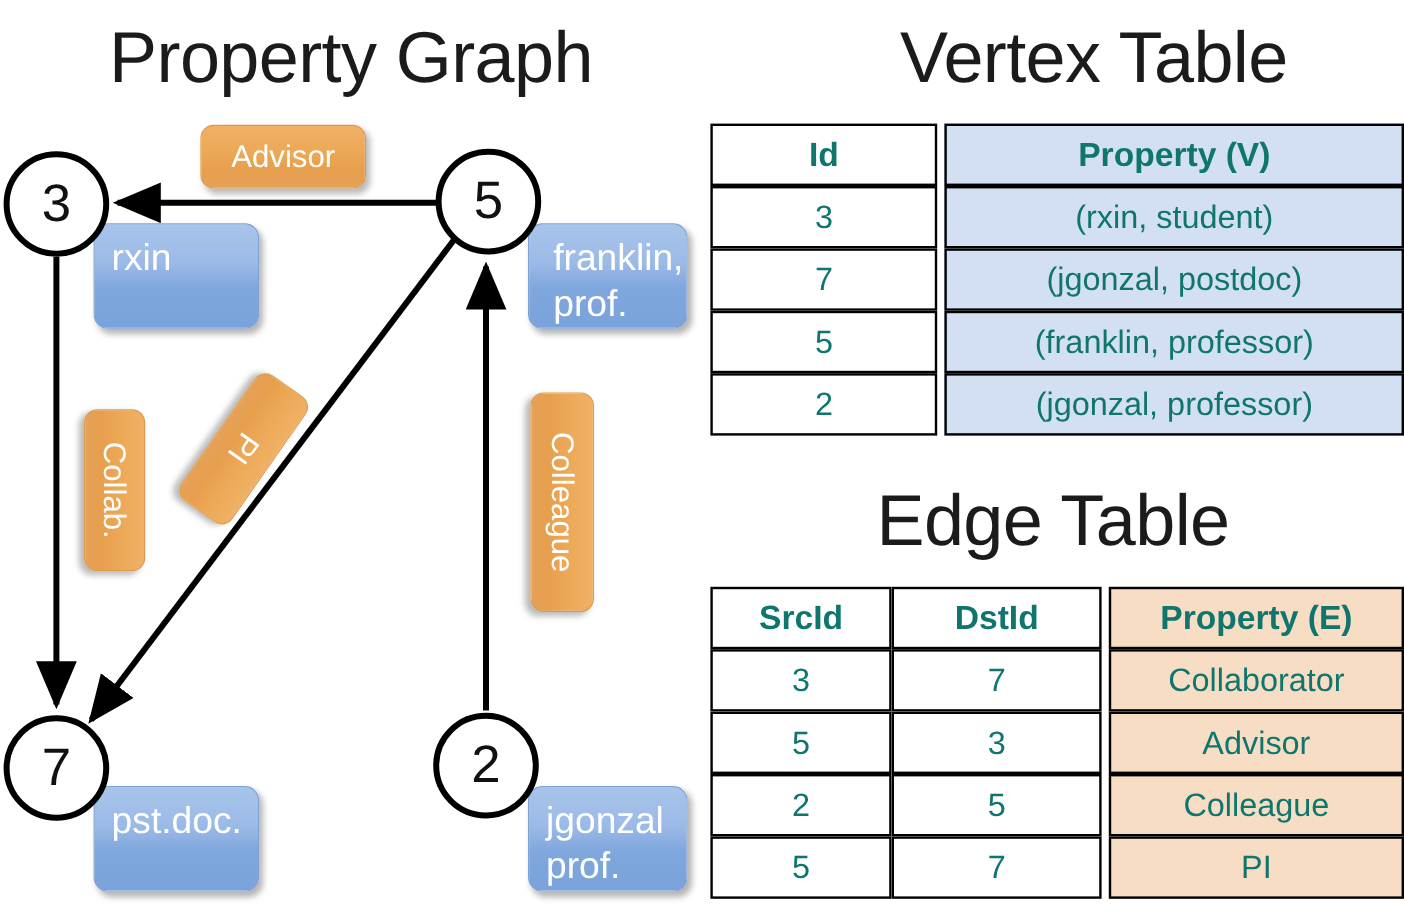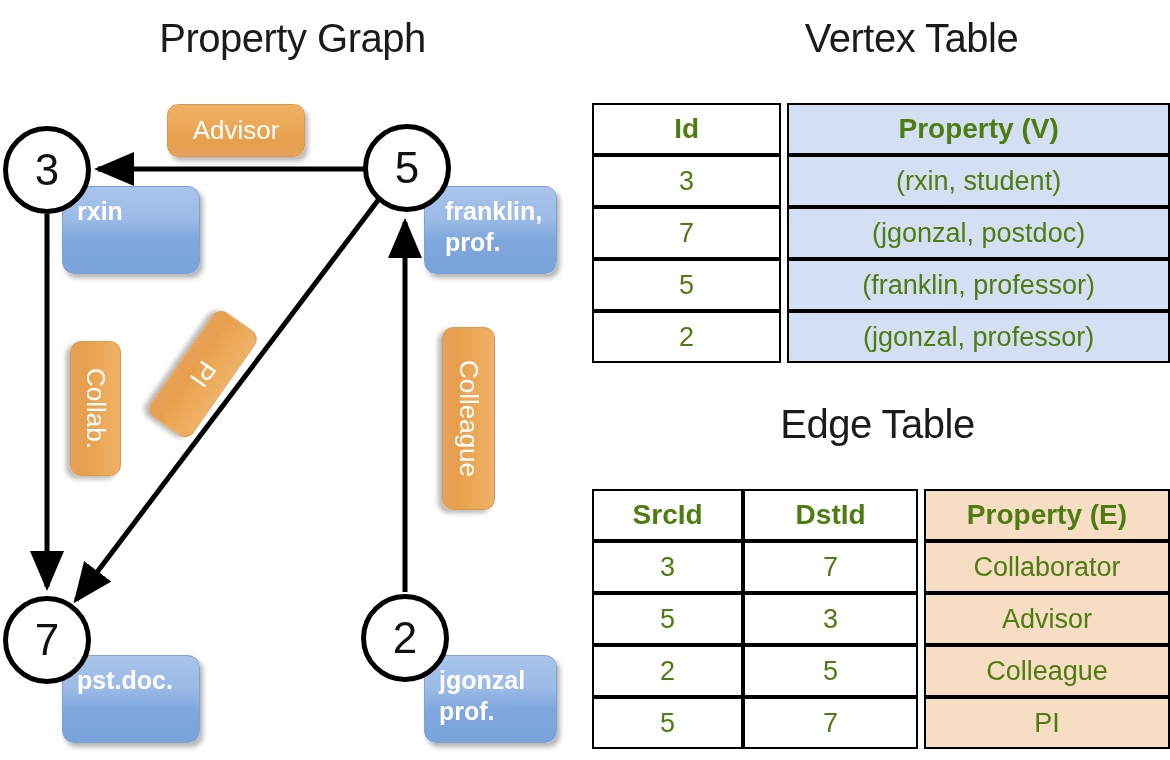--- a/index.html
+++ b/index.html
@@ -12,21 +12,21 @@
     overflow: hidden;
     font-family: "Liberation Sans", sans-serif;
     color: #000;
   }
 
   
   .title {
     position: absolute;
     font-family: "Liberation Sans", sans-serif;
     font-weight: 300;
-    font-size: 40px;
+    font-size: 60px;
     line-height: 1;
     letter-spacing: -0.5px;
     color: #1b1b1b;
     white-space: nowrap;
     text-align: center;
   }
   #title-property-graph { left: 0px;   top: 18px;  width: 585px; }
   #title-vertex-table   { left: 619px; top: 18px;  width: 585px; }
   #title-edge-table     { left: 585px; top: 404px; width: 585px; }
 
@@ -65,25 +65,26 @@
 
   
   .prop-box {
     position: absolute;
     box-sizing: border-box;
     border-radius: 12px;
     background: linear-gradient(to bottom, #a8c4ea 0%, #9bbae7 38%, #7fa7dd 62%, #7aa3db 100%);
     border: 1px solid #7fa2d4;
     box-shadow: 3px 4px 5px rgba(0,0,0,0.30);
     color: #ffffff;
-    font-size: 25px;
-    font-weight: 700;
+    font-size: 31px;
+    font-weight: 400;
     line-height: 1.22;
     padding: 9px 0 0 14px;
     font-family: "Liberation Sans", sans-serif;
+    margin-left: 16px;
   }
   #vprop-3 { left: 62px;  top: 186px; width: 138px; height: 88px; }
   #vprop-5 { left: 424px; top: 186px; width: 133px; height: 88px; padding-left: 20px; }
   #vprop-7 { left: 62px;  top: 655px; width: 138px; height: 88px; }
   #vprop-2 { left: 424px; top: 655px; width: 133px; height: 88px; }
   .prop-line { display: block; }
 
   
   .elabel {
     position: absolute;
@@ -129,21 +130,21 @@
     border-spacing: 0;
     font-family: "Liberation Sans", sans-serif;
   }
   .tbl td, .tbl th {
     border: 2px solid #000;
     padding: 0;
     text-align: center;
     vertical-align: middle;
     font-weight: 300;
     font-size: 27px;
-    color: #4d7c0f;
+    color: #0f766e;
     background: #fff;
     height: 48px;
   }
   .tbl th {
     font-weight: bold;
     font-size: 28px;
   }
   .gap-col { border: none !important; background: transparent !important; width: 6px; }
 
   .cell-v { background: #d3dff2 !important; }

